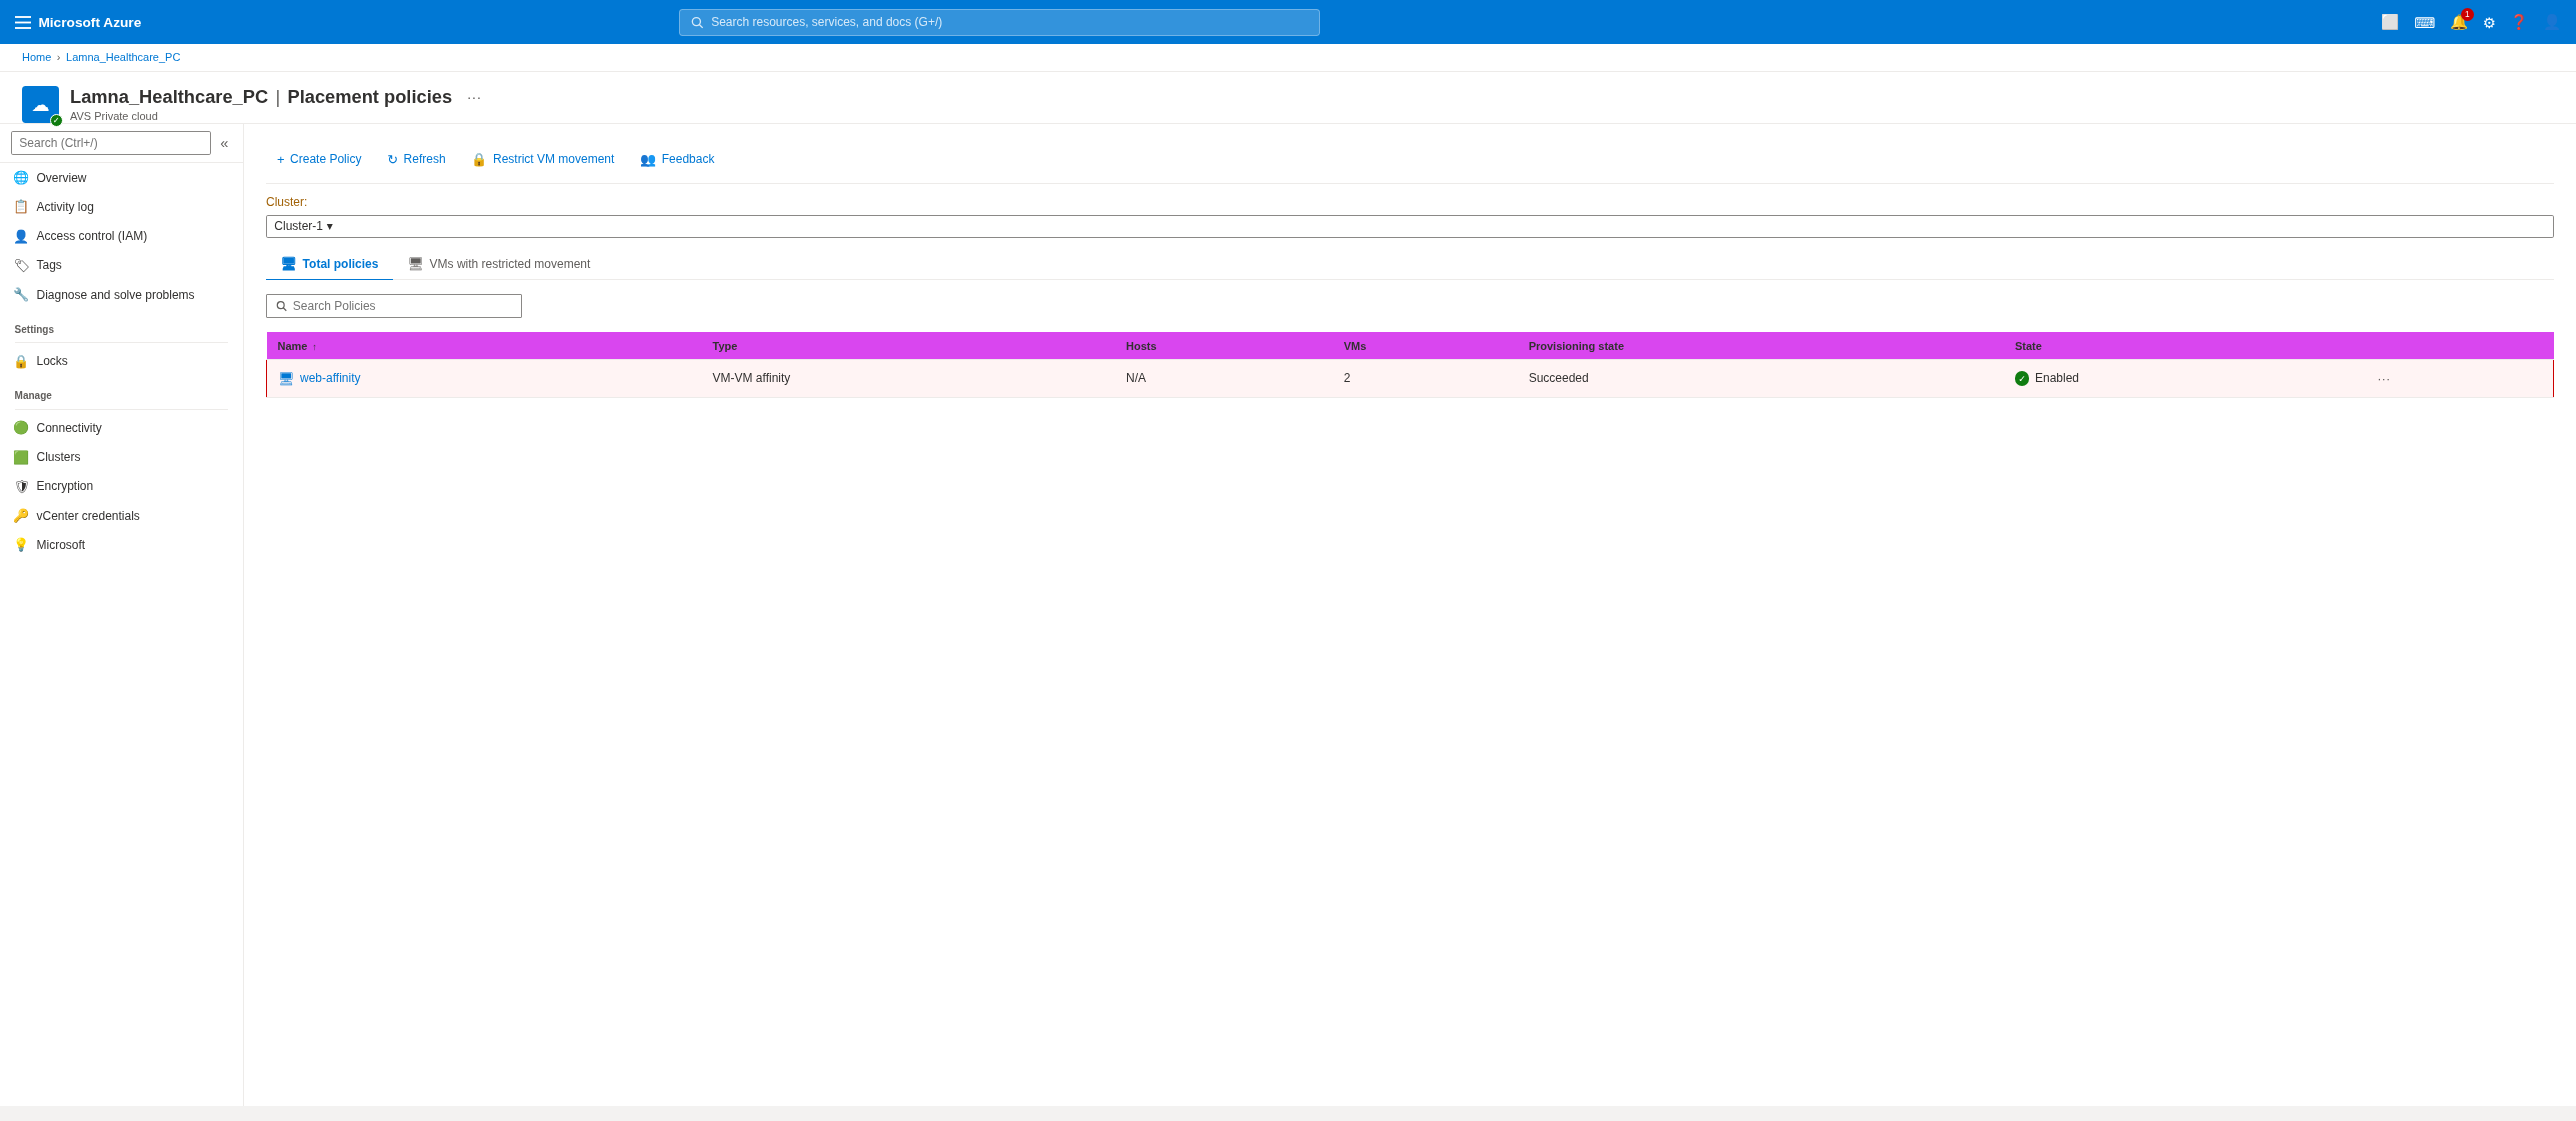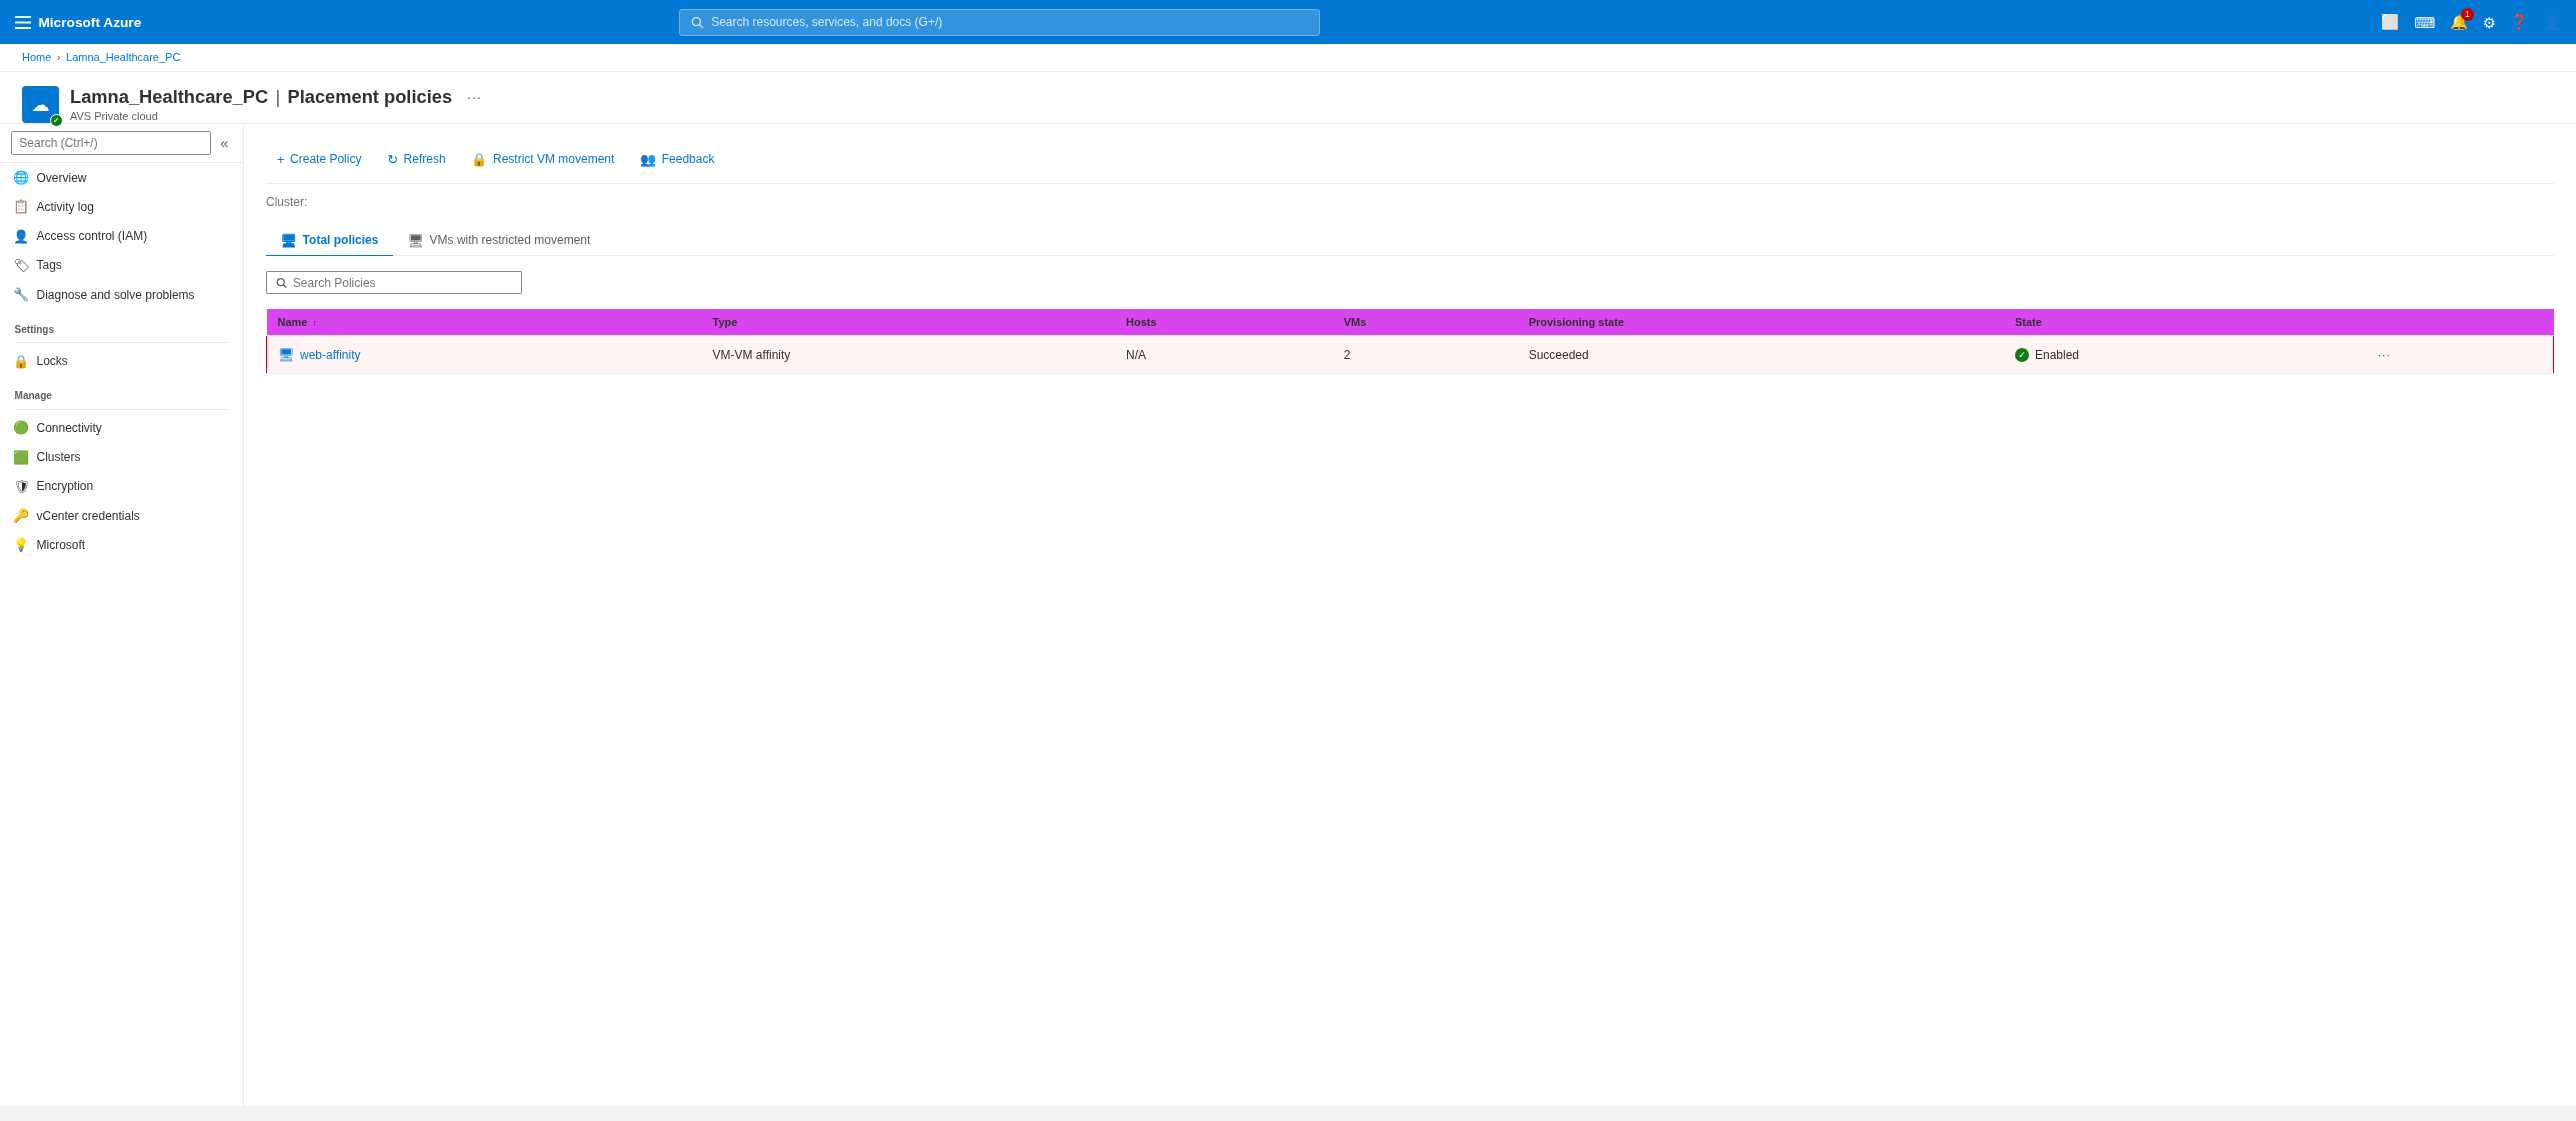--- a/index.html
+++ b/index.html
@@ -109,21 +109,21 @@
     .toolbar-btn {
       display: flex; align-items: center; gap: 5.5px;
       padding: 5.5px 11px; background: white; border: none;
       cursor: pointer; color: #0078d4; font-size: 12px;
       border-radius: 1.8px;
     }
     .toolbar-btn .icon { font-size: 13px; }
 
     
     .cluster-section { padding: 11px 0; }
-    .cluster-label { font-size: 12px; color: #737373; margin-bottom: 5.5px; }
+    .cluster-label { font-size: 12px; color: #a16207; margin-bottom: 5.5px; }
     .cluster-select {
       display: flex; align-items: center; gap: 3.7px;
       border: 0.9px solid #8a8886; border-radius: 1.8px; padding: 3.7px 7.3px;
       cursor: pointer; background: white; font-size: 12px; min-width: 110px;
     }
 
     
     .tabs { display: flex; border-bottom: 0.9px solid #edebe9; margin-bottom: 14.6px; }
     .tab {
       display: flex; align-items: center; gap: 5.5px;
@@ -306,20 +306,24 @@
           <span>Restrict VM movement</span>
         </button>
         <button class="toolbar-btn">
           <span class="icon">👥</span>
           <span>Feedback</span>
         </button>
       </div>
 
       <div class="cluster-section">
         <div class="cluster-label">Cluster:</div>
+        <div class="cluster-select">
+          <span>Cluster-1</span>
+          <span>▾</span>
+        </div>
       </div>
 
       <div class="tabs">
         <div class="tab active">
           <span class="tab-icon">🖥</span>
           <span>Total policies</span>
         </div>
         <div class="tab">
           <span class="tab-icon">🖥</span>
           <span>VMs with restricted movement</span>

